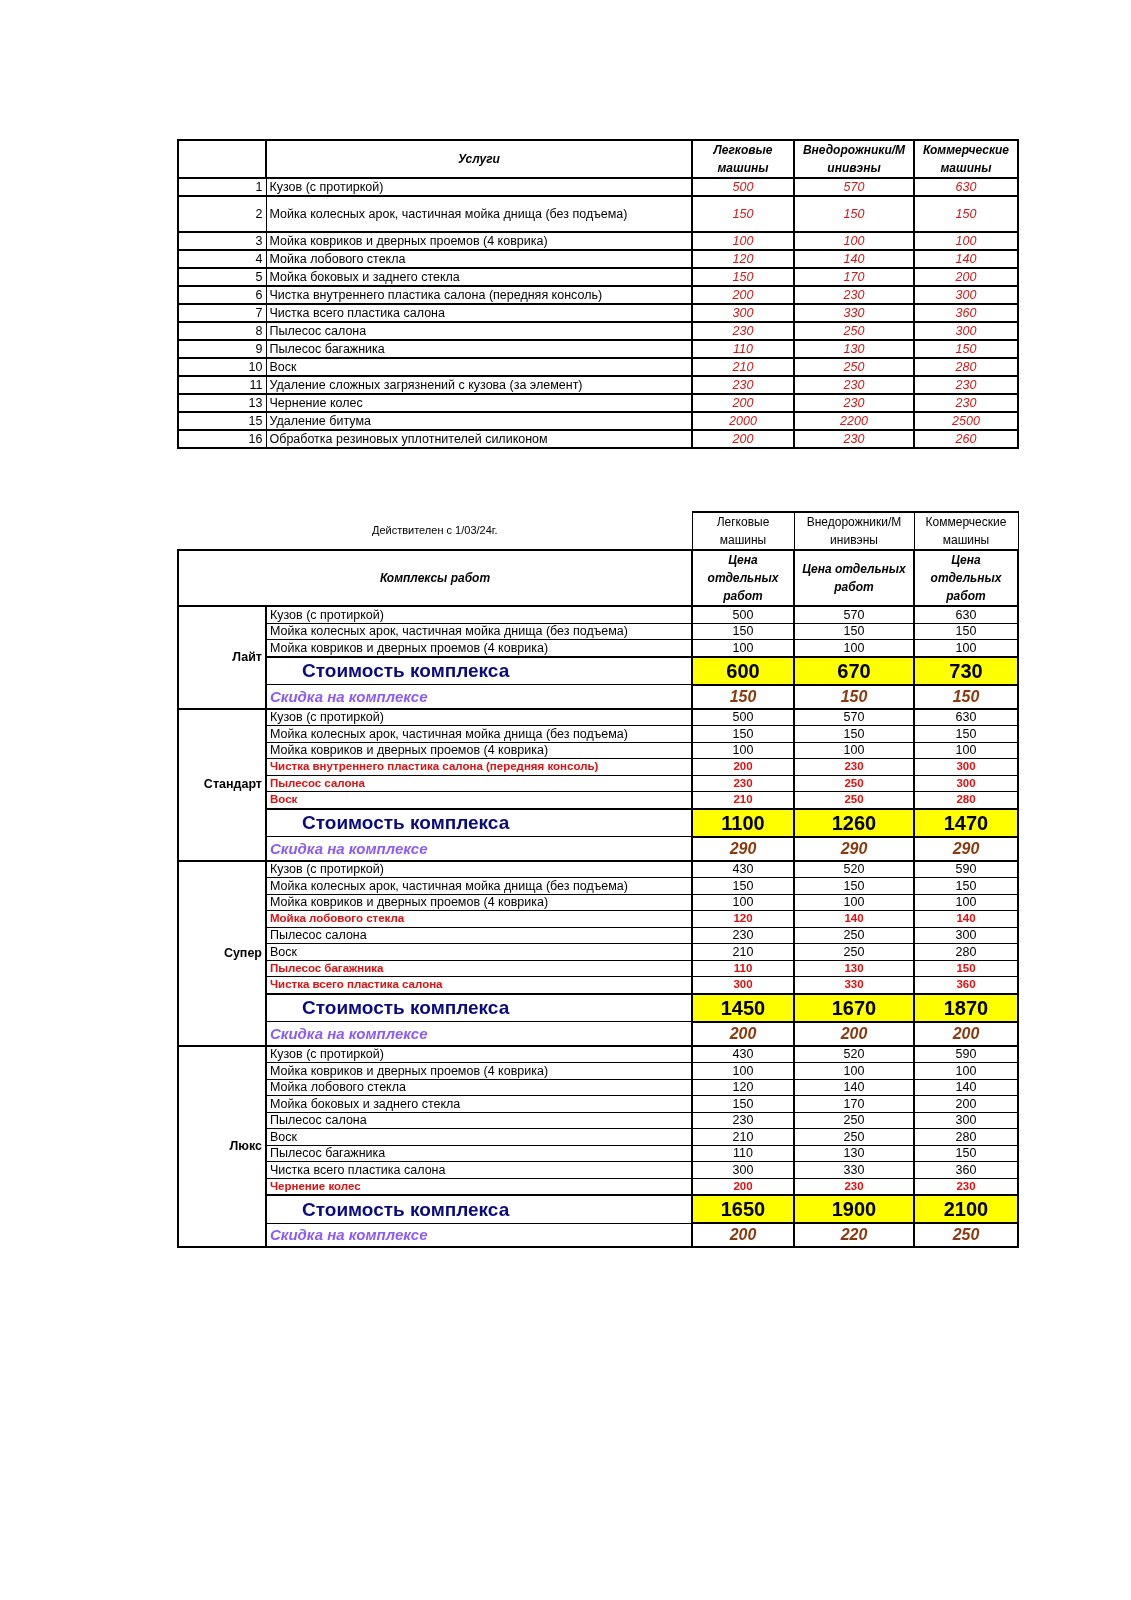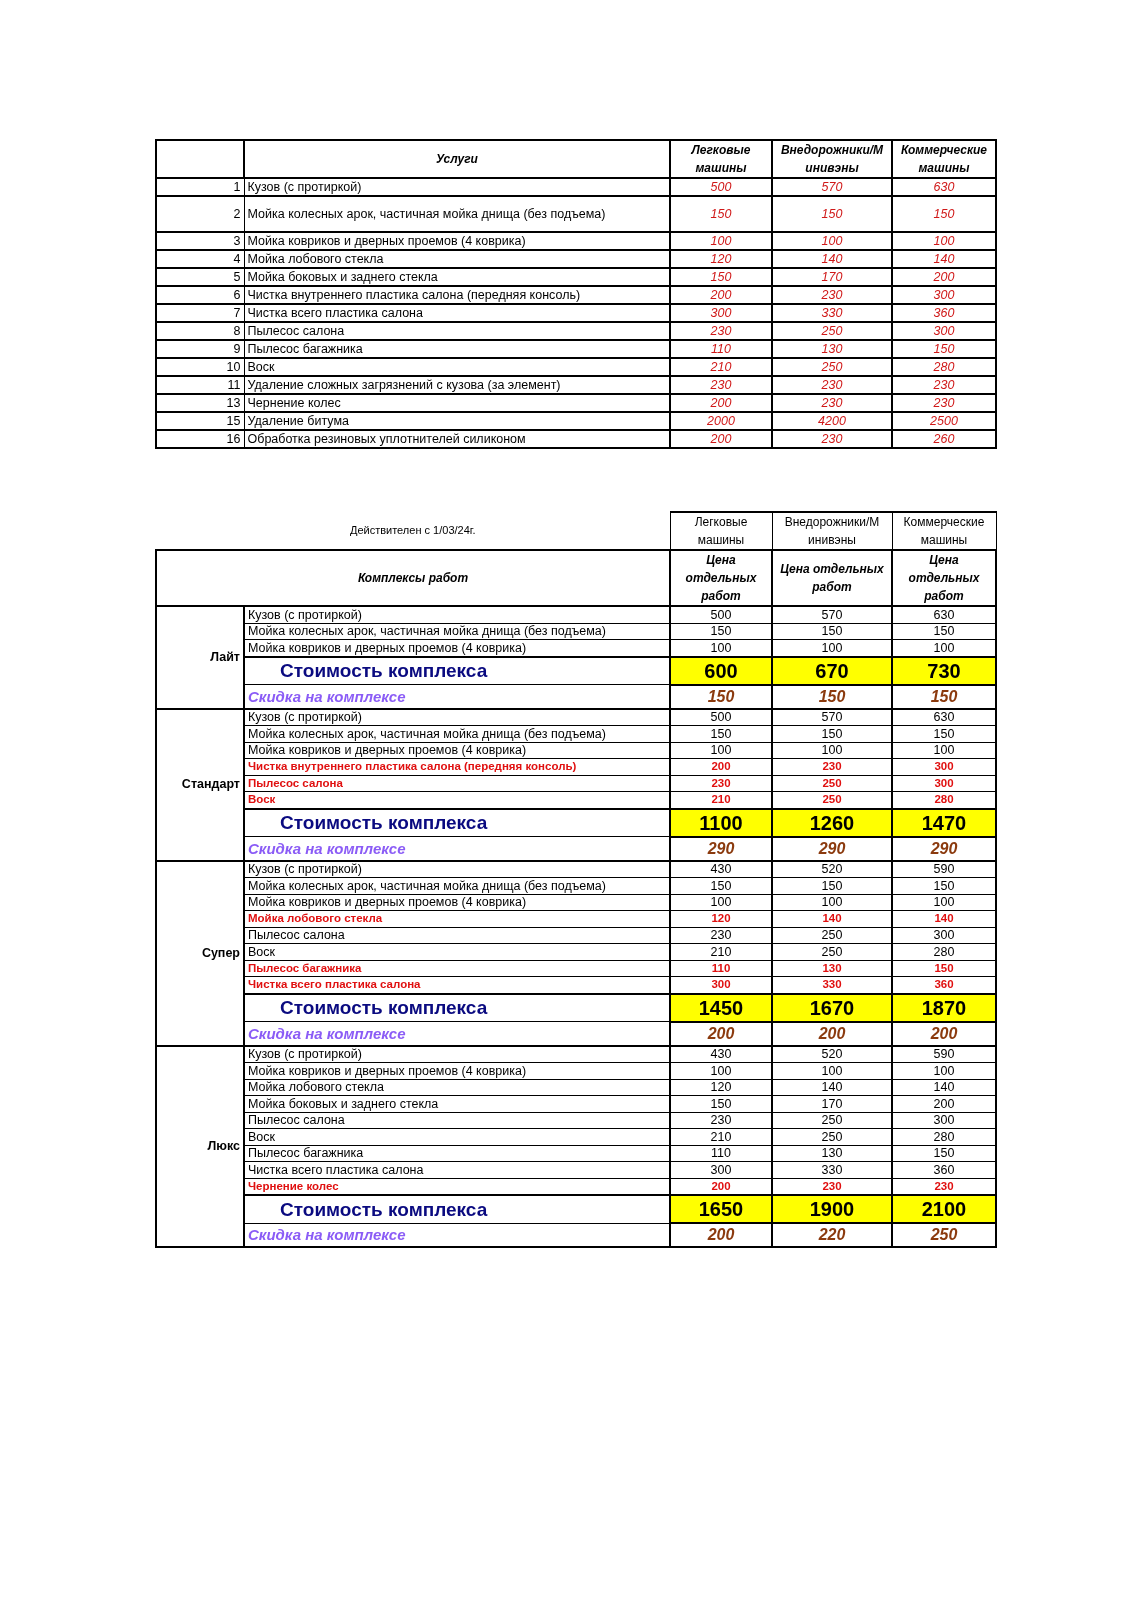--- a/index.html
+++ b/index.html
@@ -1,17 +1,17 @@
 <!DOCTYPE html>
 <html><head>
 <meta charset="utf-8">
 <style>
   html, body { margin: 0; padding: 0; background: #ffffff; }
   body { width: 1131px; height: 1600px; position: relative; font-family: "Liberation Sans", sans-serif; color: #000; }
-  table { border-collapse: collapse; position: absolute; left: 155px; table-layout: fixed; border-radius: 15px; }
+  table { border-collapse: collapse; position: absolute; left: 177px; table-layout: fixed; border-radius: 15px; }
   td { padding: 0 3px; font-size: 12.5px; line-height: 1; white-space: nowrap; overflow: hidden; }
   col.c-num { width: 88px; }
   col.c-name { width: 426px; }
   col.c-v { width: 102px; }
   col.c-v2 { width: 120px; }
   col.c-v3 { width: 104px; }
 
   
   #t1 { top: 139px; border: 2px solid #000; }
   #t1 td { border: 2px solid #000; height: 16px; }
@@ -139,21 +139,21 @@
         <td class="num">13</td>
         <td class="name">Чернение колес</td>
         <td class="val">200</td>
         <td class="val">230</td>
         <td class="val">230</td>
       </tr>
       <tr>
         <td class="num">15</td>
         <td class="name">Удаление битума</td>
         <td class="val">2000</td>
-        <td class="val">4200</td>
+        <td class="val">2200</td>
         <td class="val">2500</td>
       </tr>
       <tr>
         <td class="num">16</td>
         <td class="name">Обработка резиновых уплотнителей силиконом</td>
         <td class="val">200</td>
         <td class="val">230</td>
         <td class="val">260</td>
       </tr>
     </tbody>

